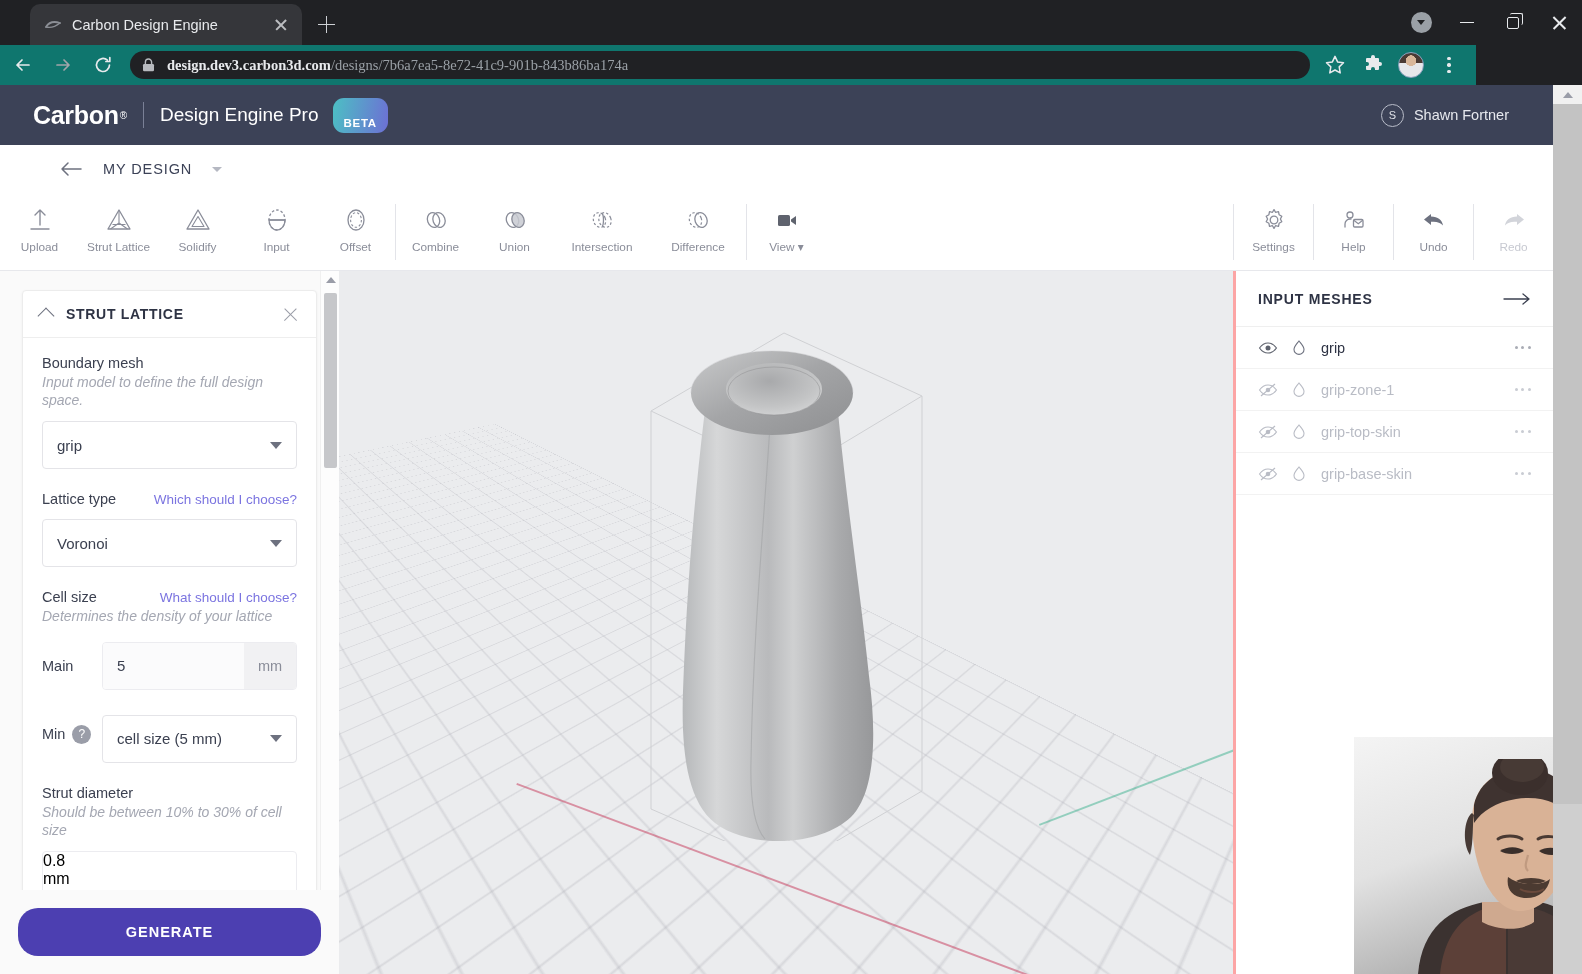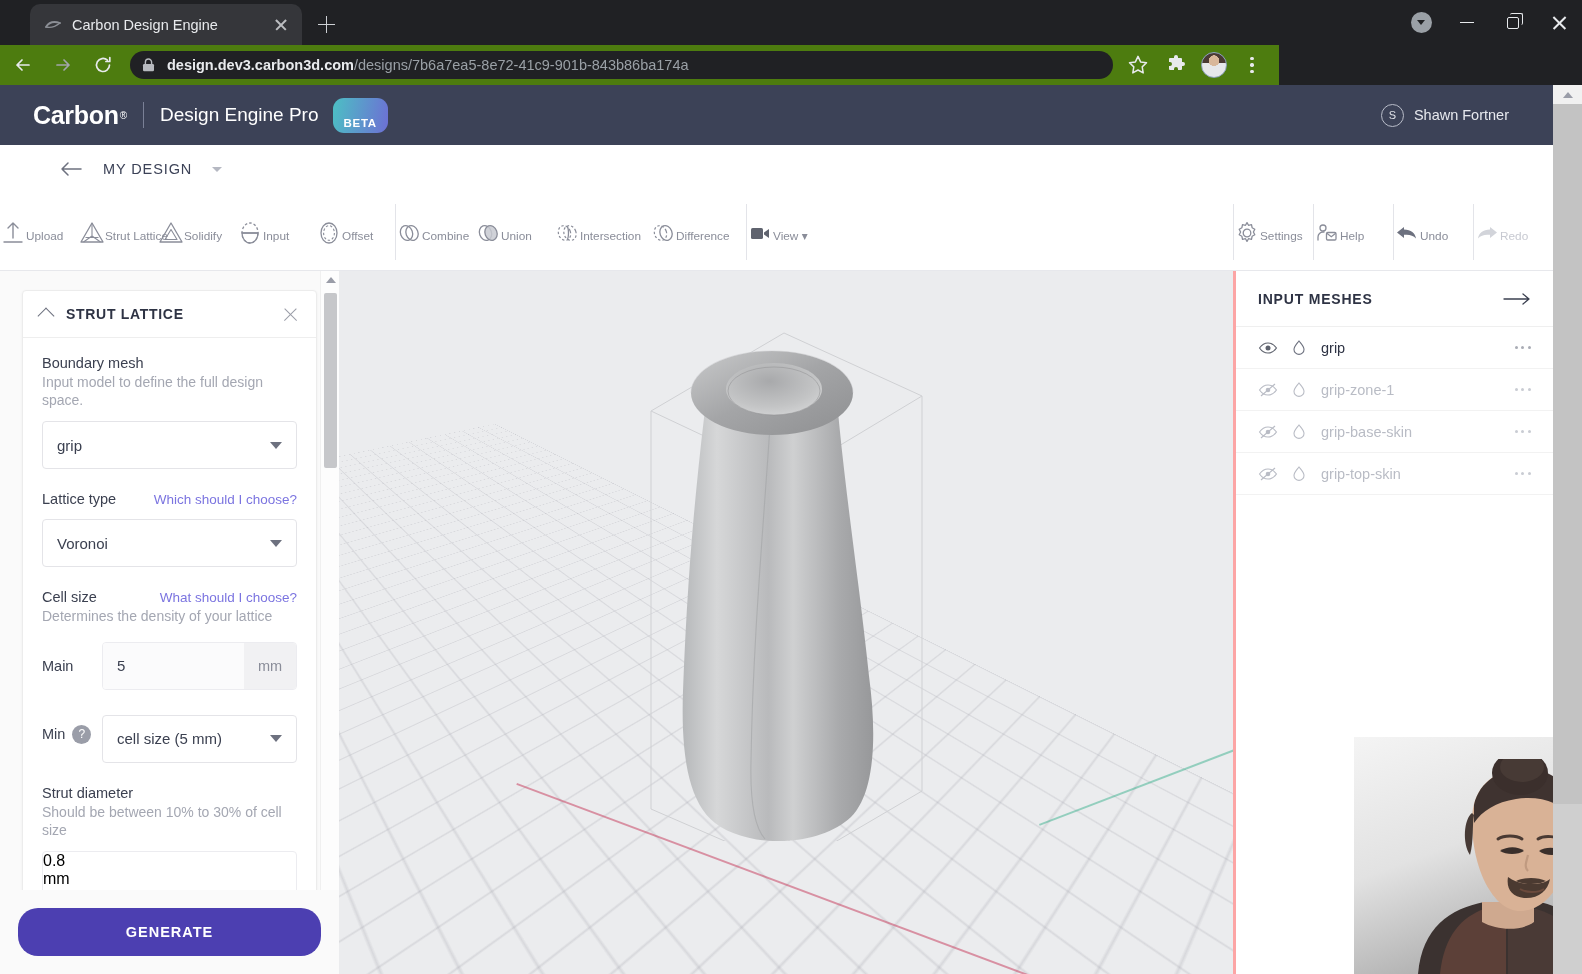--- a/index.html
+++ b/index.html
@@ -53,22 +53,22 @@
   .caret-dn { width: 0; height: 0; border-left: 4.5px solid transparent; border-right: 4.5px solid transparent; border-top: 5.5px solid #202124; }
   .win-min  { width: 14px; height: 1.7px; background: #e8eaed; }
   .win-max  { width: 12px; height: 12px; border: 1.7px solid #e8eaed; border-radius: 2px; position: relative; }
   .win-max::after { content:''; position:absolute; left: 1.6px; top:-4.3px; width:12px; height:11px; border:1.7px solid #e8eaed; border-bottom:none; border-left:none; border-radius:2px; }
   .win-x { position: relative; width: 17px; height: 17px; }
   .win-x::before, .win-x::after { content:''; position:absolute; left:0; top:7.7px; width:17px; height:1.7px; background:#e8eaed; }
   .win-x::before { transform: rotate(45deg); }
   .win-x::after  { transform: rotate(-45deg); }
 
   .chrome-toolbar {
-    position: absolute; left: 0; top: 45px; width: 1279px; height: 40px;
-    background: #4d7c0f; display: flex; align-items: center;
+    position: absolute; left: 0; top: 45px; width: 1476px; height: 40px;
+    background: #0f766e; display: flex; align-items: center; font-family: Liberation Serif, serif;
   }
   .nav-ico { width: 34px; height: 34px; margin-left: 6px; position: relative; flex: 0 0 auto; }
   .nav-ico svg { position: absolute; left: 7px; top: 7px; }
   .omnibox {
     flex: 1 1 auto; height: 28px; margin: 0 8px 0 10px;
     background: #202124; border-radius: 14px;
     display: flex; align-items: center; padding: 0 12px; overflow: hidden;
   }
   .lock { width: 13px; height: 14px; flex: 0 0 auto; margin-right: 12px; }
   .url { font-size: 14.5px; white-space: nowrap; color: #9aa0a6; }
@@ -118,21 +118,21 @@
   .bc-caret { margin-left: 20px; width: 0; height: 0;
     border-left: 5px solid transparent; border-right: 5px solid transparent; border-top: 5px solid #b5b8c2; }
 
   .toolbar {
     position: absolute; left: 0; top: 108px; width: 1553px; height: 78px;
     background: #fff; border-bottom: 1px solid #e7e8ec; display: flex; align-items: center;
   }
   .tgroup { display: flex; align-items: center; height: 56px; }
   .tsep { width: 1px; height: 56px; background: #e3e4e9; }
   .titem {
-    width: 79px; height: 60px; display: flex; 
+    width: 79px; height: 60px; display: flex; flex-direction: column;
     align-items: center; justify-content: flex-start; padding-top: 3px;
   }
   .titem .ico { height: 30px; display: flex; align-items: center; justify-content: center; }
   .titem .lbl { font-size: 11.8px; color: #8a8d99; margin-top: 5px; white-space: nowrap; }
   .titem.dim .lbl { color: #c7c9d1; }
   .titem.wide { width: 96px; }
   .toolbar-right { margin-left: auto; display: flex; align-items: center; height: 56px; }
 
   
   .leftpanel {
@@ -150,21 +150,21 @@
   }
   .chev-up { width: 12px; height: 12px; border-left: 1.6px solid #6d717f; border-top: 1.6px solid #6d717f;
     transform: rotate(45deg); margin-right: 14px; margin-top: 4px; }
   .panel-title { font-size: 14px; font-weight: 700; letter-spacing: .7px; color: #2e3344; flex: 1 1 auto; }
   .panel-x { width: 17px; height: 17px; position: relative; }
   .panel-x::before, .panel-x::after { content:''; position:absolute; left:0; top:8px; width:17px; height:1.4px; background:#9a9da8; }
   .panel-x::before { transform: rotate(45deg); } .panel-x::after { transform: rotate(-45deg); }
 
   .panel-body { padding: 17px 19px 8px; }
   .field-label { font-size: 14.5px; color: #3b4050; }
-  .field-hint { font-size: 14px; color: #a4a7b2; line-height: 1.3; margin-top: 2px; }
+  .field-hint { font-size: 14px; color: #a4a7b2; line-height: 1.3; margin-top: 2px; font-style: italic; }
   .label-row { display: flex; align-items: baseline; justify-content: space-between; }
   .help-link { font-size: 13.5px; color: #7b74e0; }
   .select {
     margin-top: 12px; height: 48px; border: 1px solid #e4e4e8; border-radius: 4px;
     display: flex; align-items: center; padding: 0 14px; font-size: 15px; color: #3b4050; background: #fff;
   }
   .select .val { flex: 1 1 auto; }
   .sel-caret { width: 0; height: 0; border-left: 6px solid transparent; border-right: 6px solid transparent; border-top: 7px solid #6d717f; }
   .row-field { display: flex; align-items: center; margin-top: 16px; }
   .row-label { width: 60px; font-size: 14.5px; color: #3b4050; display: flex; align-items: center; }
@@ -691,38 +691,38 @@
 
       <div class="mesh-row off">
         <svg class="eye" viewBox="0 0 20 20">
           <path d="M1.5 10S5 5 10 5s8.5 5 8.5 5-3.5 5-8.5 5-8.5-5-8.5-5z" stroke="#b9bcc5" stroke-width="1.1" fill="none"></path>
           <circle cx="10" cy="10" r="2.3" fill="#b9bcc5"></circle>
           <path d="M3 16L17 4" stroke="#b9bcc5" stroke-width="1.2"></path>
         </svg>
         <svg class="drop-ico" viewBox="0 0 18 18">
           <path d="M9 2c2.6 3.3 5 5.6 5 8.4A5 5 0 0 1 4 10.4C4 7.6 6.4 5.3 9 2z" stroke="#b9bcc5" stroke-width="1.1" fill="none"></path>
         </svg>
-        <span class="mesh-name">grip-base-skin</span>
+        <span class="mesh-name">grip-top-skin</span>
         <span class="dots3-h">
             <i></i>
             <i></i>
             <i></i>
           </span>
       </div>
 
       <div class="mesh-row off">
         <svg class="eye" viewBox="0 0 20 20">
           <path d="M1.5 10S5 5 10 5s8.5 5 8.5 5-3.5 5-8.5 5-8.5-5-8.5-5z" stroke="#b9bcc5" stroke-width="1.1" fill="none"></path>
           <circle cx="10" cy="10" r="2.3" fill="#b9bcc5"></circle>
           <path d="M3 16L17 4" stroke="#b9bcc5" stroke-width="1.2"></path>
         </svg>
         <svg class="drop-ico" viewBox="0 0 18 18">
           <path d="M9 2c2.6 3.3 5 5.6 5 8.4A5 5 0 0 1 4 10.4C4 7.6 6.4 5.3 9 2z" stroke="#b9bcc5" stroke-width="1.1" fill="none"></path>
         </svg>
-        <span class="mesh-name">grip-top-skin</span>
+        <span class="mesh-name">grip-base-skin</span>
         <span class="dots3-h">
             <i></i>
             <i></i>
             <i></i>
           </span>
       </div>
     </div>
 
   </div>
 

